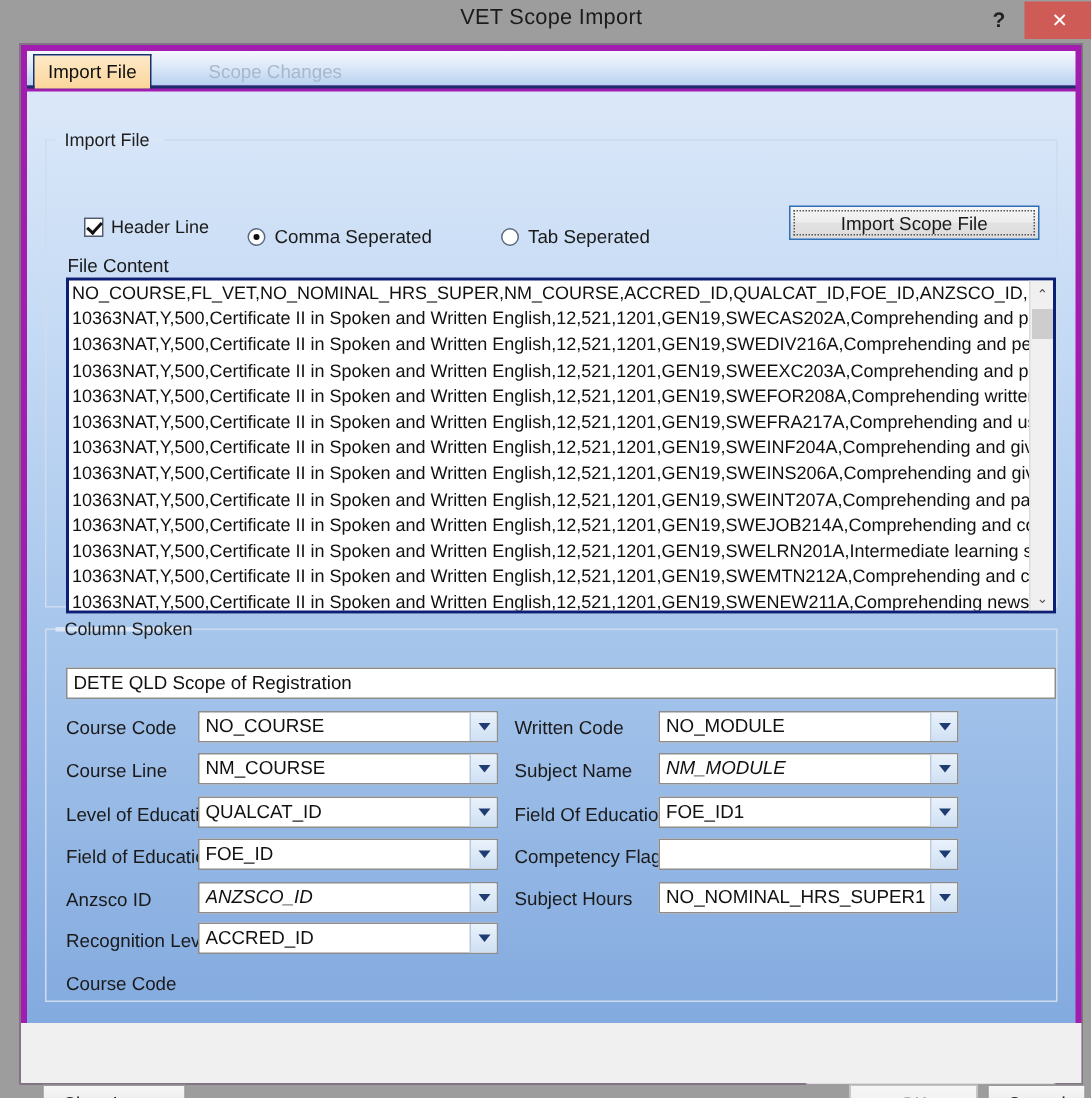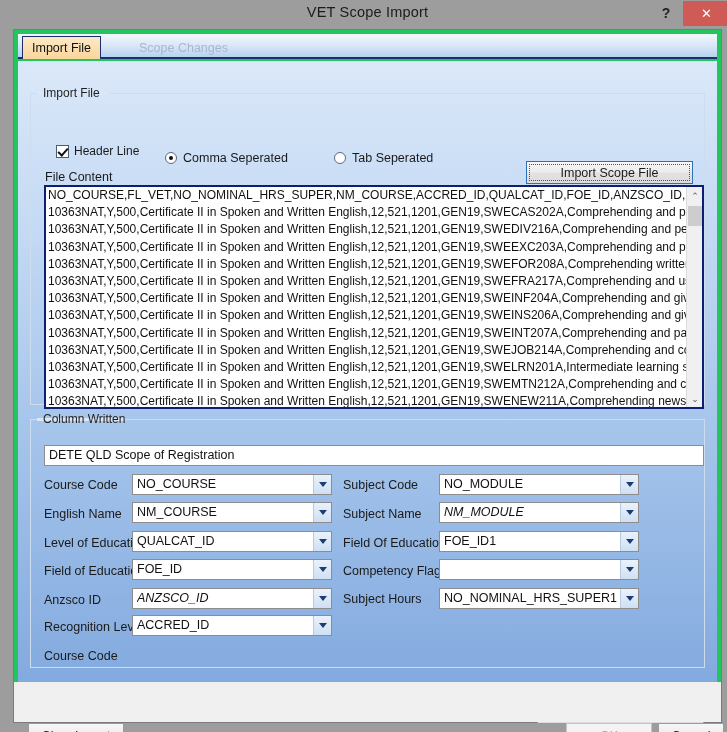--- a/index.html
+++ b/index.html
@@ -58,21 +58,21 @@
     line-height: 25px;
     text-align: center;
     cursor: default;
   }
 
   
   #client {
     position: absolute;
     left: 9px; top: 29px;
     width: 709px; height: 694px;
-    background: #22c55e;
+    background: #a21caf;
     border: 1px solid #7b7b7b;
   }
 
   
   #tabstrip {
     position: absolute;
     left: 4px; top: 4px;
     width: 699px; height: 25px;
     background: linear-gradient(to bottom, #f4f8fd 0%, #dce9f8 45%, #b8d2f0 100%);
     border-bottom: 2px solid #1b2f6e;
@@ -205,21 +205,21 @@
   .btn.focused::before {
     content: "";
     position: absolute;
     left: 2px; top: 2px; right: 2px; bottom: 2px;
     border: 1px dotted #555;
     pointer-events: none;
   }
   .btn.disabled { color: #a6a6a6; border-color: #c4c4c4;
     background: linear-gradient(to bottom, #f5f5f5, #eeeeee); }
 
-  #btn-import-scope { left: 508px; top: 76px; width: 167px; height: 23px; margin-top: 24px; }
+  #btn-import-scope { left: 508px; top: 76px; width: 167px; height: 23px; }
   #btn-process { left: 519px; top: 640px; width: 167px; height: 23px; }
   #btn-clear { left: 14px; top: 693px; width: 96px; height: 25px; }
   #btn-ok { left: 552px; top: 693px; width: 86px; height: 25px; }
   #btn-cancel { left: 644px; top: 693px; width: 66px; height: 25px; }
 
   
   #file-content-label {
     position: absolute;
     left: 27px; top: 109px;
     font-size: 12.5px;
@@ -390,34 +390,34 @@
 10363NAT,Y,500,Certificate II in Spoken and Written English,12,521,1201,GEN19,SWETEL205A,Comprehending and participating in</div>
         <div id="fc-scrollbar">
           <div class="sb-arrow up">⌃</div>
           <div id="fc-thumb"></div>
           <div class="sb-arrow down">⌄</div>
         </div>
       </div>
 
       <div class="group" id="grp-columns">
         <div class="title-mask" style="left:6px; top:-2px; width:88px;"></div>
-        <div class="group-title">Column Written</div>
+        <div class="group-title">Column Spoken</div>
       </div>
 
       <div id="scope-name-input" placeholder="">DETE QLD Scope of Registration</div>
 
       <div class="field-label" style="left:26px; top:417px;">Course Code</div>
       <div class="combo" style="left:114px; top:413px;">
         <span class="val">NO_COURSE</span>
         <span class="arrow">
             <i></i>
           </span>
       </div>
 
-      <div class="field-label" style="left:26px; top:446px;">English Name</div>
+      <div class="field-label" style="left:26px; top:446px;">Course Line</div>
       <div class="combo" style="left:114px; top:441px;">
         <span class="val">NM_COURSE</span>
         <span class="arrow">
             <i></i>
           </span>
       </div>
 
       <div class="field-label" style="left:26px; top:475px;">Level of Education</div>
       <div class="combo" style="left:114px; top:470px;">
         <span class="val">QUALCAT_ID</span>
@@ -445,21 +445,21 @@
       <div class="field-label" style="left:26px; top:559px;">Recognition Level</div>
       <div class="combo" style="left:114px; top:554px;padding-left:22px;">
         <span class="val">ACCRED_ID</span>
         <span class="arrow">
             <i></i>
           </span>
       </div>
 
       <div class="field-label" style="left:26px; top:588px;">Course Code</div>
 
-      <div class="field-label" style="left:325px; top:417px;">Subject Code</div>
+      <div class="field-label" style="left:325px; top:417px;">Written Code</div>
       <div class="combo" style="left:421px; top:413px;">
         <span class="val">NO_MODULE</span>
         <span class="arrow">
             <i></i>
           </span>
       </div>
 
       <div class="field-label" style="left:325px; top:446px;">Subject Name</div>
       <div class="combo" style="left:421px; top:441px;font-style:italic;">
         <span class="val">NM_MODULE</span>

